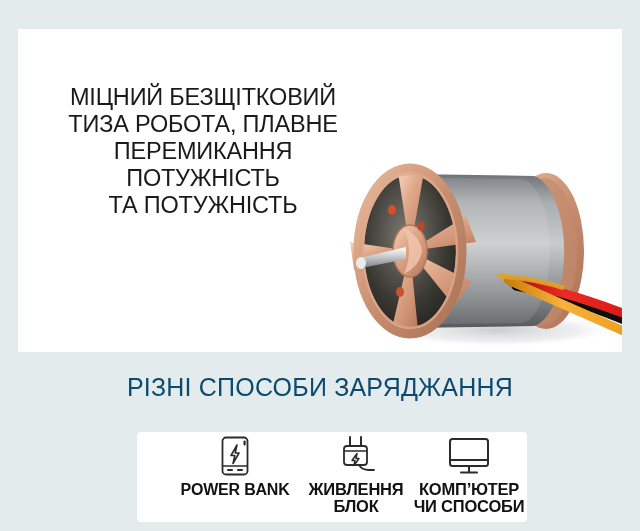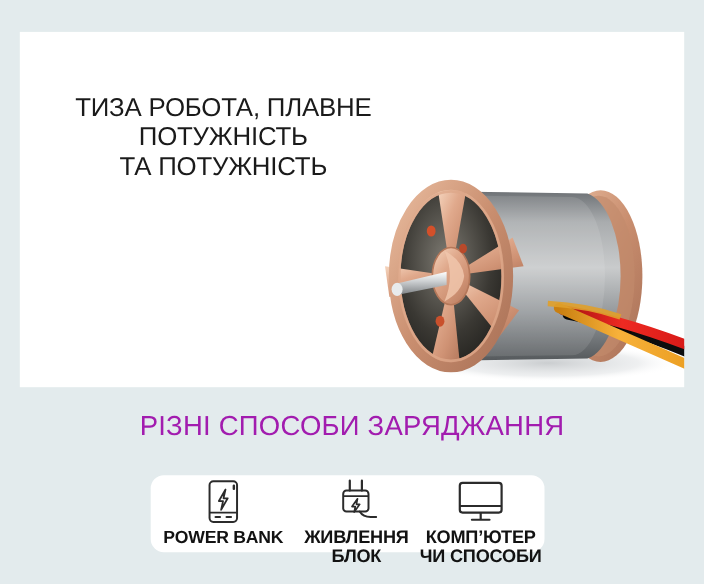--- a/index.html
+++ b/index.html
@@ -60,34 +60,35 @@
   
   .subtitle {
     position: absolute;
     left: 0;
     top: 372px;
     width: 640px;
     text-align: center;
     font-size: 25px;
     line-height: 30px;
     font-weight: 400;
-    color: #a21caf;
+    color: #0c4a6e;
     letter-spacing: 0.2px;
     white-space: nowrap;
   }
 
   
   .methods-card {
     position: absolute;
     left: 137px;
     top: 432px;
     width: 358px;
-    height: 70px;
+    height: 90px;
     background: #ffffff;
-    border-radius: 12px;
+    border-radius: 4px;
+    padding-left: 32px;
   }
   .methods-row {
     position: relative;
     width: 100%;
     height: 100%;
   }
   .method {
     position: absolute;
     top: 0;
     height: 90px;
@@ -121,21 +122,23 @@
   .m-computer  .method-label { font-size: 16.5px; }
 </style>
 </head>
 <body>
 
 <div class="page">
 
   <div class="hero-card">
 
     <div class="headline">
+      <span class="hl-line">МІЦНИЙ БЕЗЩІТКОВИЙ</span>
       <span class="hl-line">ТИЗА РОБОТА, ПЛАВНЕ</span>
+      <span class="hl-line">ПЕРЕМИКАННЯ</span>
       <span class="hl-line">ПОТУЖНІСТЬ</span>
       <span class="hl-line">ТА ПОТУЖНІСТЬ</span>
     </div>
 
     <div class="motor-wrap">
       <svg class="motor-svg" viewBox="0 0 300 200" xmlns="http://www.w3.org/2000/svg">
         <defs>
           <linearGradient id="bodyGrad" x1="0" y1="0" x2="0" y2="1">
             <linearGradient></linearGradient>
             <stop offset="0%" stop-color="#6e7276"></stop>

